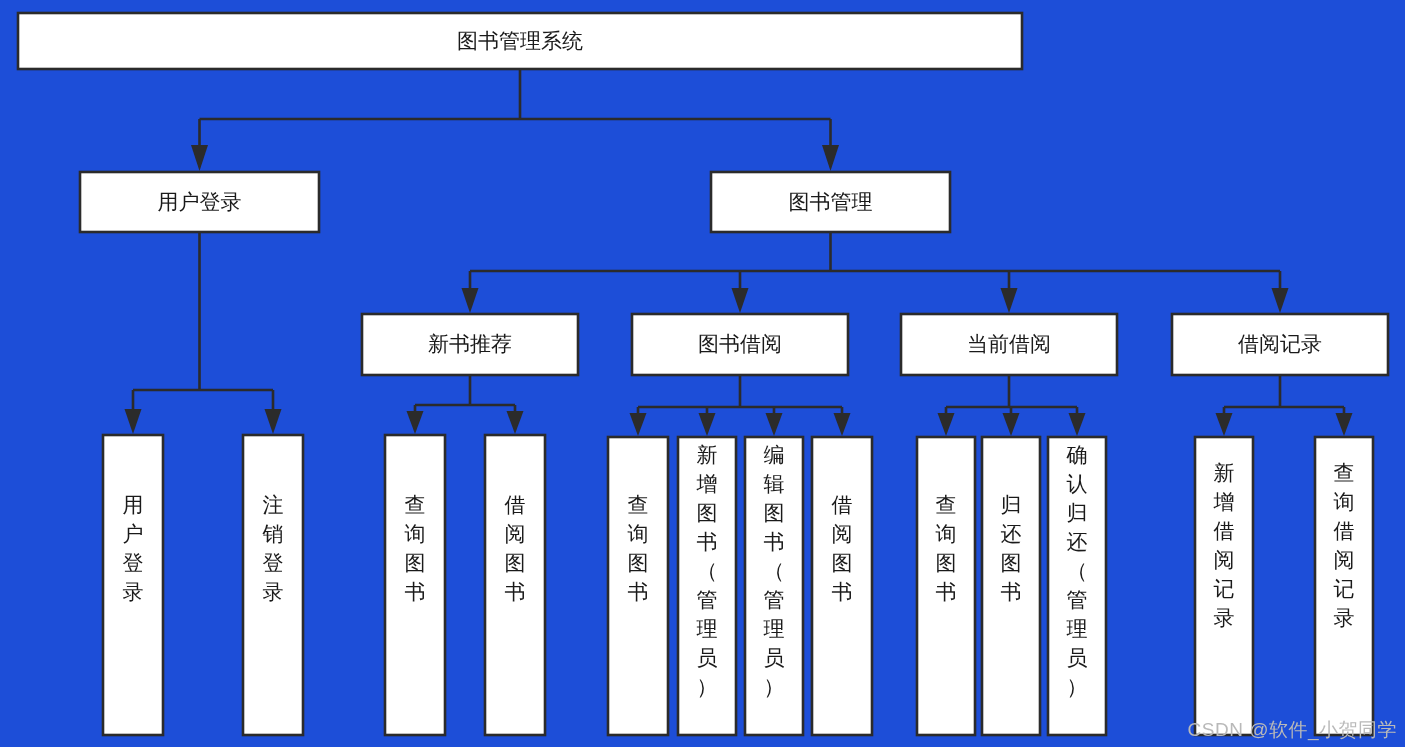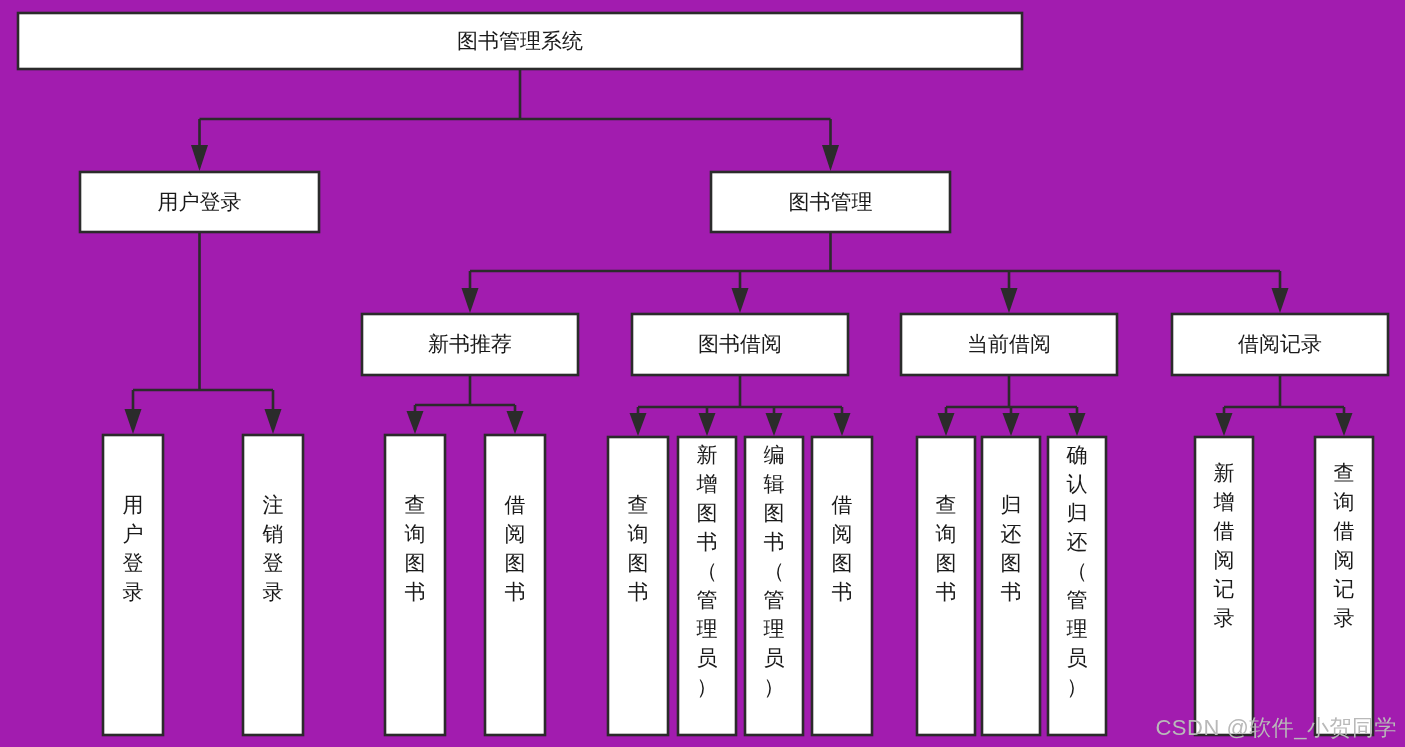--- a/index.html
+++ b/index.html
@@ -10,21 +10,21 @@
   body {
     width: 1405px;
     height: 747px;
     font-family: "Liberation Sans", "DejaVu Sans", sans-serif;
     overflow: hidden;
   }
   #diagram-root {
     position: relative;
     width: 1405px;
     height: 747px;
-    background: #a21caf;
+    background: #1d4ed8;
   }
   svg#flow-svg {
     position: absolute;
     left: 0;
     top: 0;
     width: 1405px;
     height: 747px;
   }
   .node-rect {
     fill: #ffffff;
@@ -54,21 +54,21 @@
     font-size: 21px;
     fill: #1a1a1a;
     text-anchor: middle;
     white-space: pre;
   }
   .watermark-text {
     position: absolute;
     right: 8px;
     bottom: 4px;
     font-family: "Liberation Sans", "DejaVu Sans", sans-serif;
-    font-size: 22px;
+    font-size: 19px;
     color: #b9b9b9;
     letter-spacing: 0.5px;
     user-select: none;
     pointer-events: none;
   }
 </style>
 </head>
 <body>
 
 <div id="diagram-root">

